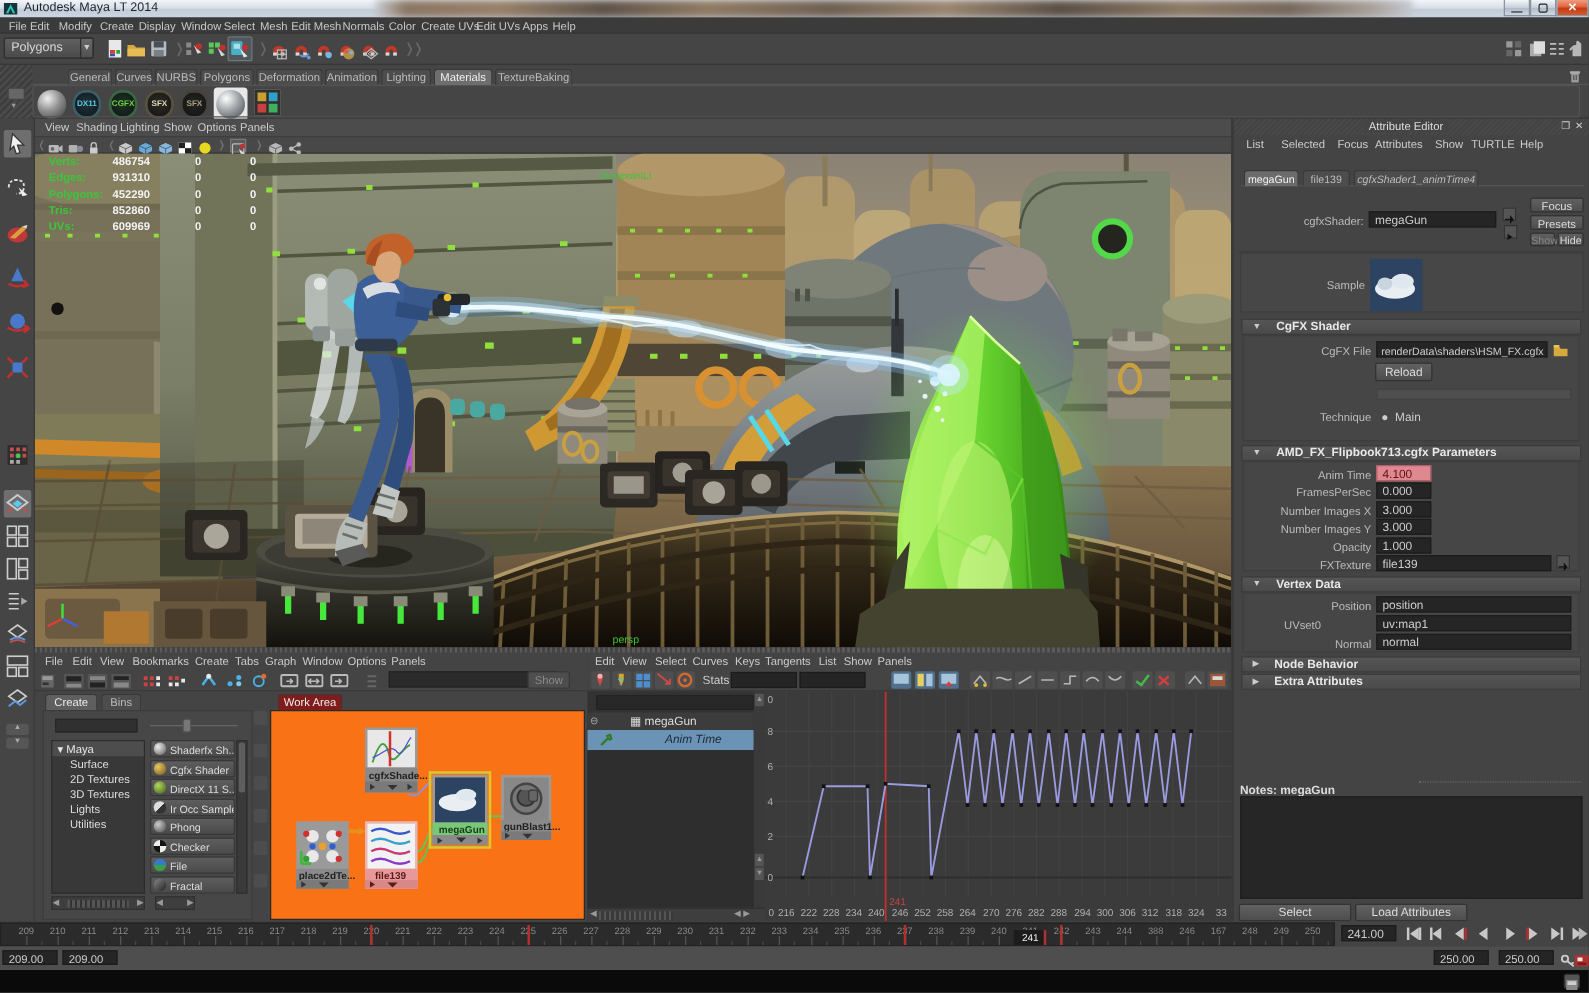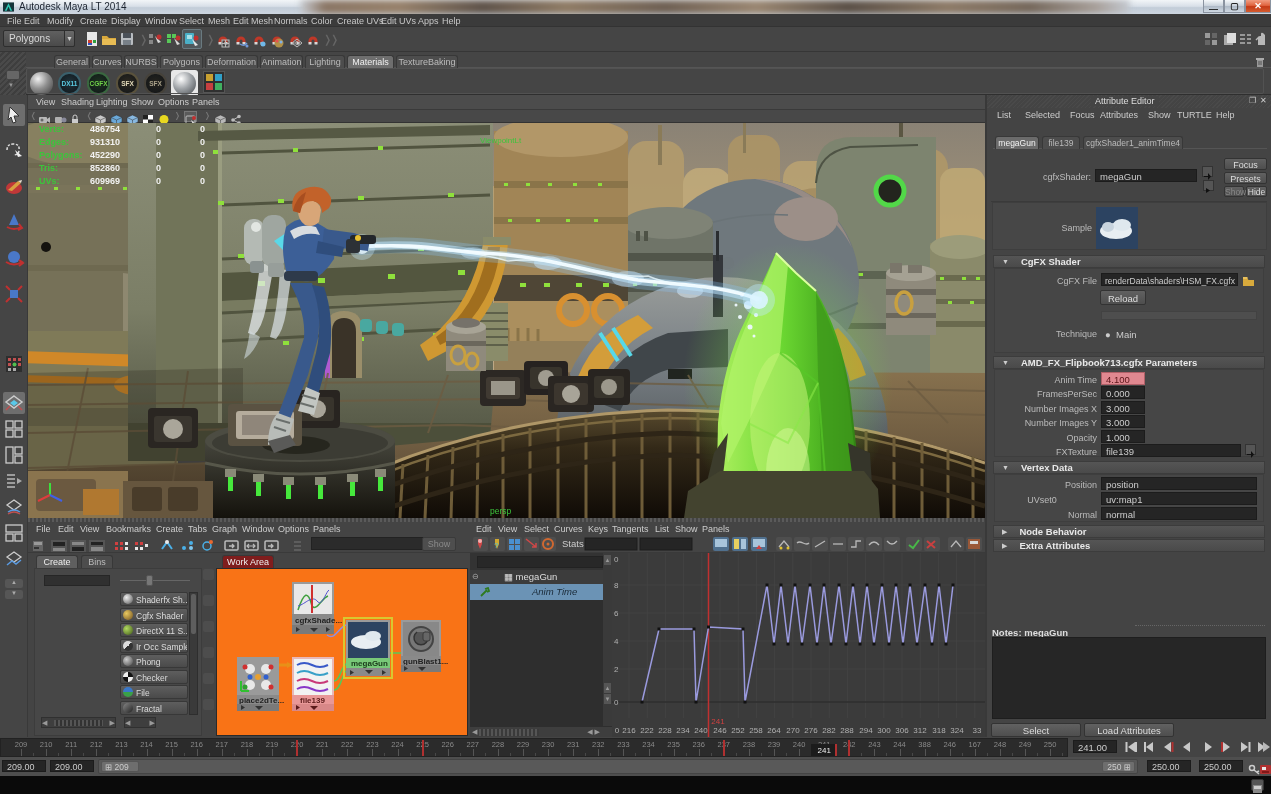--- a/index.html
+++ b/index.html
@@ -973,21 +973,21 @@
         <span class="abs aem" style="left:113px">Attributes</span>
       <span class="abs aem" style="left:161px">Show</span>
         <span class="abs aem" style="left:190px">TURTLE</span>
       <span class="abs aem" style="left:229px">Help</span>
     </div>
     <div class="abs" style="left:4px;top:31px;width:276px;height:703px;"></div>
 
     <div class="abs" style="left:6px;top:41px;width:274px;height:13px;border-bottom:1px solid #555;">
       <div class="abs aetab" style="left:2px;width:44px;background:#6b6b6b;color:#f2f2f2;font-size:8.5px;">megaGun</div>
       <div class="abs aetab" style="left:49px;width:38px;font-size:8.5px;">file139</div>
-      <div class="abs aetab" style="left:90px;width:100px;font-size:8.5px;">cgfxShader1_animTime4</div>
+      <div class="abs aetab" style="left:90px;width:100px;font-size:8.5px;font-style:italic;">cgfxShader1_animTime4</div>
     </div>
 
     <span class="abs ael" style="left:0;width:104px;text-align:right;top:77px;font-size:9px;">cgfxShader:</span>
     <div class="abs fld" style="left:108px;top:74px;width:102px;height:13px;padding:1px 0 0 4px;">megaGun</div>
     <div class="abs" style="left:215px;top:71px;width:11px;height:11px;background:#555;border:1px solid #333;"><svg width="9" height="9">
           <path d="M1,4 L5,4 L5,1 L8,4.5 L5,8 L5,5 L1,5 Z" fill="#111"></path>
         </svg></div>
     <div class="abs" style="left:216px;top:85px;width:11px;height:11px;background:#555;border:1px solid #333;"><svg width="9" height="9">
           <path d="M2,2 L6,4.5 L2,7 Z" fill="#111"></path>
         </svg></div>
@@ -1156,20 +1156,28 @@
     <div class="abs" style="left:394px;top:19px;width:34px;height:14px;background:#4e4e4e;border:1px solid #3a3a3a;border-radius:2px;color:#8a8a8a;font-size:9px;text-align:center;line-height:13px;">Show</div>
 
     <div class="abs" style="left:8px;top:37px;width:164px;height:13px;">
       <div class="abs aetab" style="left:0px;width:42px;background:#5f5f5f;color:#eee;">Create</div>
       <div class="abs aetab" style="left:45px;width:32px;">Bins</div>
     </div>
     <div class="abs" style="left:6px;top:50px;width:168px;height:168px;background:#474747;border:1px solid #3c3c3c;"></div>
     <div class="abs" style="left:16px;top:57px;width:66px;height:11px;background:#303030;border:1px solid #262626;"></div>
     <div class="abs" style="left:92px;top:62px;width:70px;height:1px;background:#666;"></div>
     <div class="abs" style="left:118px;top:57px;width:7px;height:11px;background:#777;border:1px solid #555;border-radius:2px;"></div>
+    <div class="abs" style="left:13px;top:74px;width:75px;height:123px;background:#383838;border:1px solid #2c2c2c;">
+      <div style="background:#4d4d4d;font-size:9px;color:#e8e8e8;padding:1px 0 1px 4px;">▾ Maya</div>
+      <div class="hli">Surface</div>
+        <div class="hli">2D Textures</div>
+        <div class="hli">3D Textures</div>
+      <div class="hli">Lights</div>
+        <div class="hli">Utilities</div>
+    </div>
     <div class="abs" style="left:13px;top:199px;width:75px;height:11px;background:#3e3e3e;border:1px solid #303030;">
       <span style="float:left;color:#999;font-size:7px;line-height:10px;">◀</span>
       <span style="float:right;color:#999;font-size:7px;line-height:10px;">▶</span>
       <div style="margin:2px 12px;height:6px;background:repeating-linear-gradient(90deg,#555 0 2px,#333 2px 4px);"></div>
     </div>
     <div class="abs" style="left:96px;top:199px;width:32px;height:11px;background:#3e3e3e;border:1px solid #303030;color:#999;font-size:7px;line-height:10px;">
         <span style="float:left">◀</span>
         <span style="float:right">▶</span>
       </div>
 
@@ -1652,24 +1660,20 @@
             <rect x="124.5" y="4" width="2" height="10"></rect>
           <path d="M134,4 L134,14 L141,9 Z"></path>
             <path d="M139,4 L139,14 L146,9 Z" fill="#b8b8b8"></path>
         </g>
       </svg>
     </div>
   </div>
   <div class="abs" id="tl2">
     <div class="abs fld" style="left:2px;top:3px;width:44px;height:12px;padding:1px 0 0 4px;font-size:9px;">209.00</div>
     <div class="abs fld" style="left:50px;top:3px;width:44px;height:12px;padding:1px 0 0 4px;font-size:9px;">209.00</div>
-    <div class="abs" style="left:98px;top:2px;width:1040px;height:15px;background:#595959;border:1px solid #444;border-radius:2px;">
-      <div class="abs" style="left:2px;top:1px;width:38px;height:11px;background:#6e6e6e;border:1px solid #555;border-radius:2px;font-size:8.5px;color:#ccc;padding:0 0 0 3px;">⊞ 209</div>
-      <div class="abs" style="left:1003px;top:1px;width:33px;height:11px;background:#6e6e6e;border:1px solid #555;border-radius:2px;font-size:8.5px;color:#ccc;text-align:right;padding:0 3px 0 0;">250 ⊞</div>
-    </div>
     <div class="abs fld" style="left:1147px;top:3px;width:44px;height:12px;padding:1px 0 0 4px;font-size:9px;">250.00</div>
     <div class="abs fld" style="left:1199px;top:3px;width:44px;height:12px;padding:1px 0 0 4px;font-size:9px;">250.00</div>
     <div class="abs" style="left:1248px;top:4px;width:12px;height:11px;"><svg width="12" height="11">
           <circle cx="4" cy="4" r="2.5" fill="none" stroke="#ccc" stroke-width="1.5"></circle>
           <path d="M6,6 L11,10 M9,8 L11,7" stroke="#ccc" stroke-width="1.5"></path>
         </svg></div>
     <div class="abs" style="left:1260px;top:4px;width:12px;height:11px;"><svg width="12" height="11">
           <rect x="0" y="1" width="11" height="9" rx="1" fill="#b03030"></rect>
           <rect x="2" y="3" width="4" height="3" fill="#e8e8e8"></rect>
           <rect x="2" y="7" width="7" height="2" fill="#801818"></rect>

